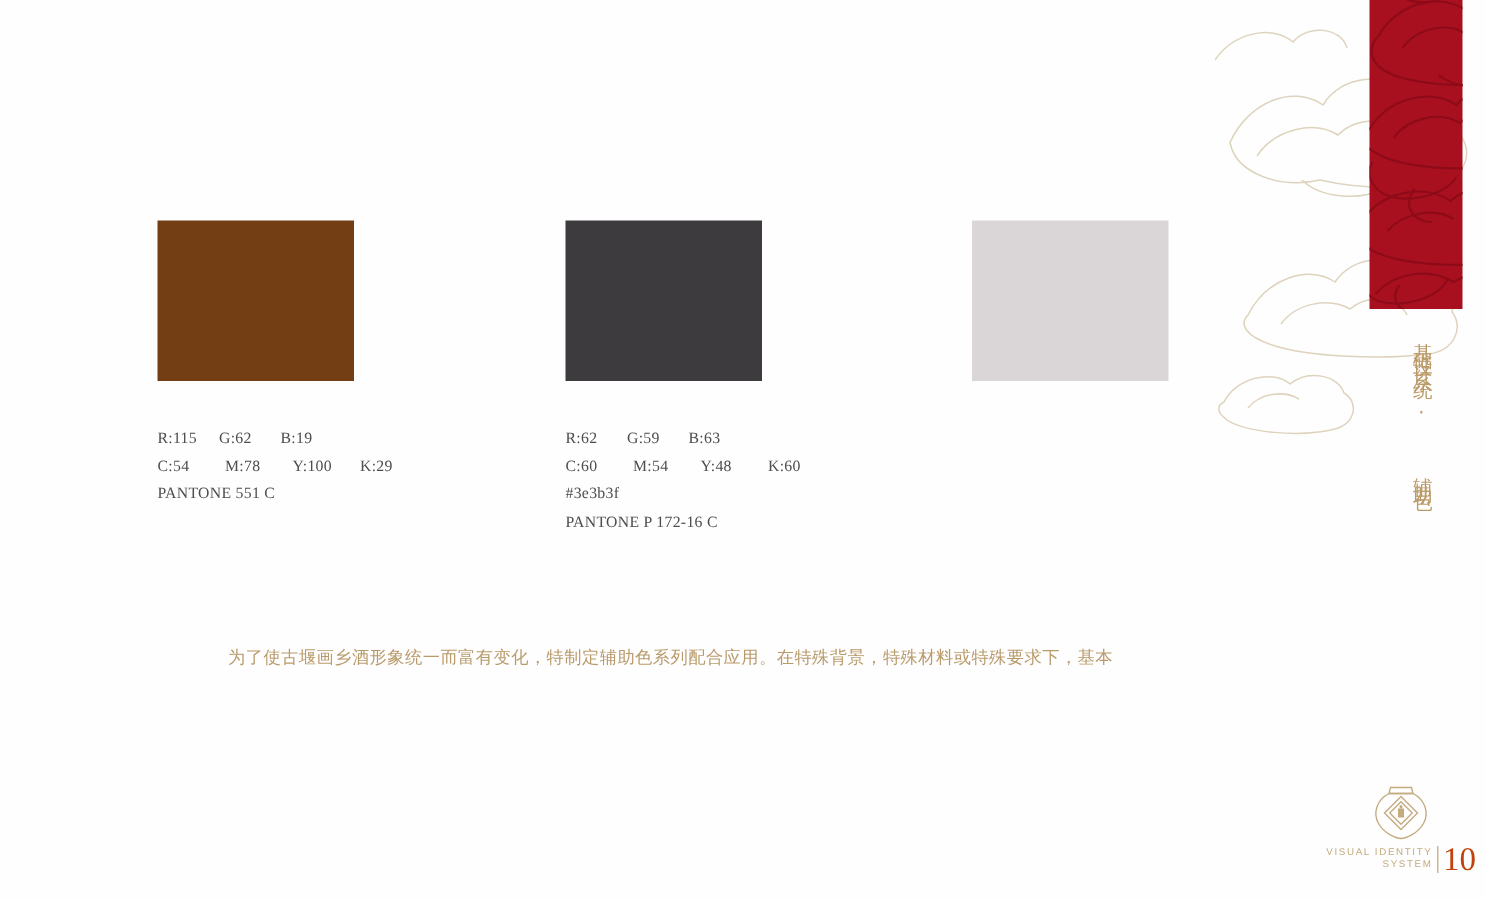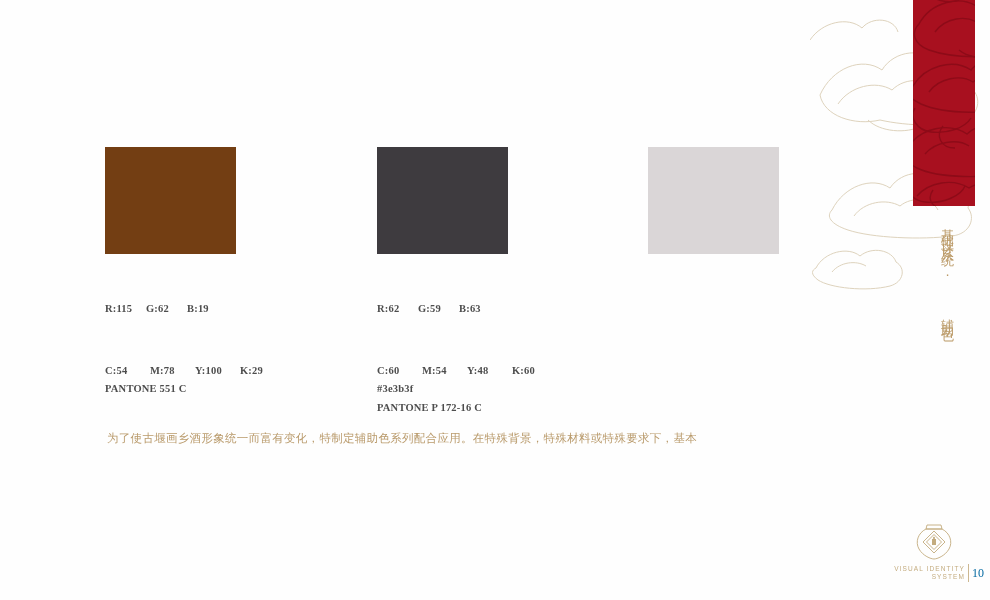--- a/index.html
+++ b/index.html
@@ -86,24 +86,23 @@
   .swatch-chip {
     width: 100%;
     height: 100%;
     box-sizing: border-box;
   }
 
   
   .spec-row {
     position: absolute;
     left: 105px;
-    top: 300px;
+    top: 284px;
     width: 830px;
     height: 90px;
-    font-weight: bold;
   }
   .spec-block {
     position: absolute;
     top: 0;
     width: 250px;
     color: #4d4d4d;
     font-size: 10.5px;
     line-height: 18.5px;
     font-family: "Liberation Serif", serif;
   }
@@ -111,35 +110,35 @@
   .spec-block.c1 { left: 272px; }
   .spec-block.c2 { left: 543px; }
   .spec-line {
     white-space: nowrap;
     letter-spacing: 0.2px;
   }
   .spec-line .seg {
     display: inline-block;
   }
   .spec-line.rgb .seg { width: 41px; }
-  .spec-line.cmyk .seg { width: 45px; margin-top: 43px; }
+  .spec-line.cmyk .seg { width: 45px; }
 
   
   .description {
     position: absolute;
     left: 107px;
     top: 427px;
     width: 680px;
     color: #b99a6b;
     font-family: "DejaVu Sans", "Liberation Sans", sans-serif;
     font-size: 11.5px;
     line-height: 22px;
     letter-spacing: 0.3px;
   }
-  .description .ln { display: block; }
+  .description .ln { display: block; text-align: center; }
 
   
   .footer-logo {
     position: absolute;
     left: 884px;
     top: 518px;
     width: 100px;
     height: 68px;
   }
   .jar-mark {
@@ -160,22 +159,22 @@
   .vis-lines {
     text-align: right;
     font-family: "Liberation Sans", sans-serif;
     font-size: 6.5px;
     letter-spacing: 1.1px;
     color: #c3ab7e;
     line-height: 8.5px;
   }
   .page-num {
     font-family: "Liberation Serif", serif;
-    font-size: 12px;
-    color: #0369a1;
+    font-size: 22px;
+    color: #c2410c;
     margin-left: 3px;
     padding-left: 3px;
     border-left: 1px solid #cdb891;
     line-height: 18px;
   }
 </style>
 </head>
 <body>
 
 <div class="page">

